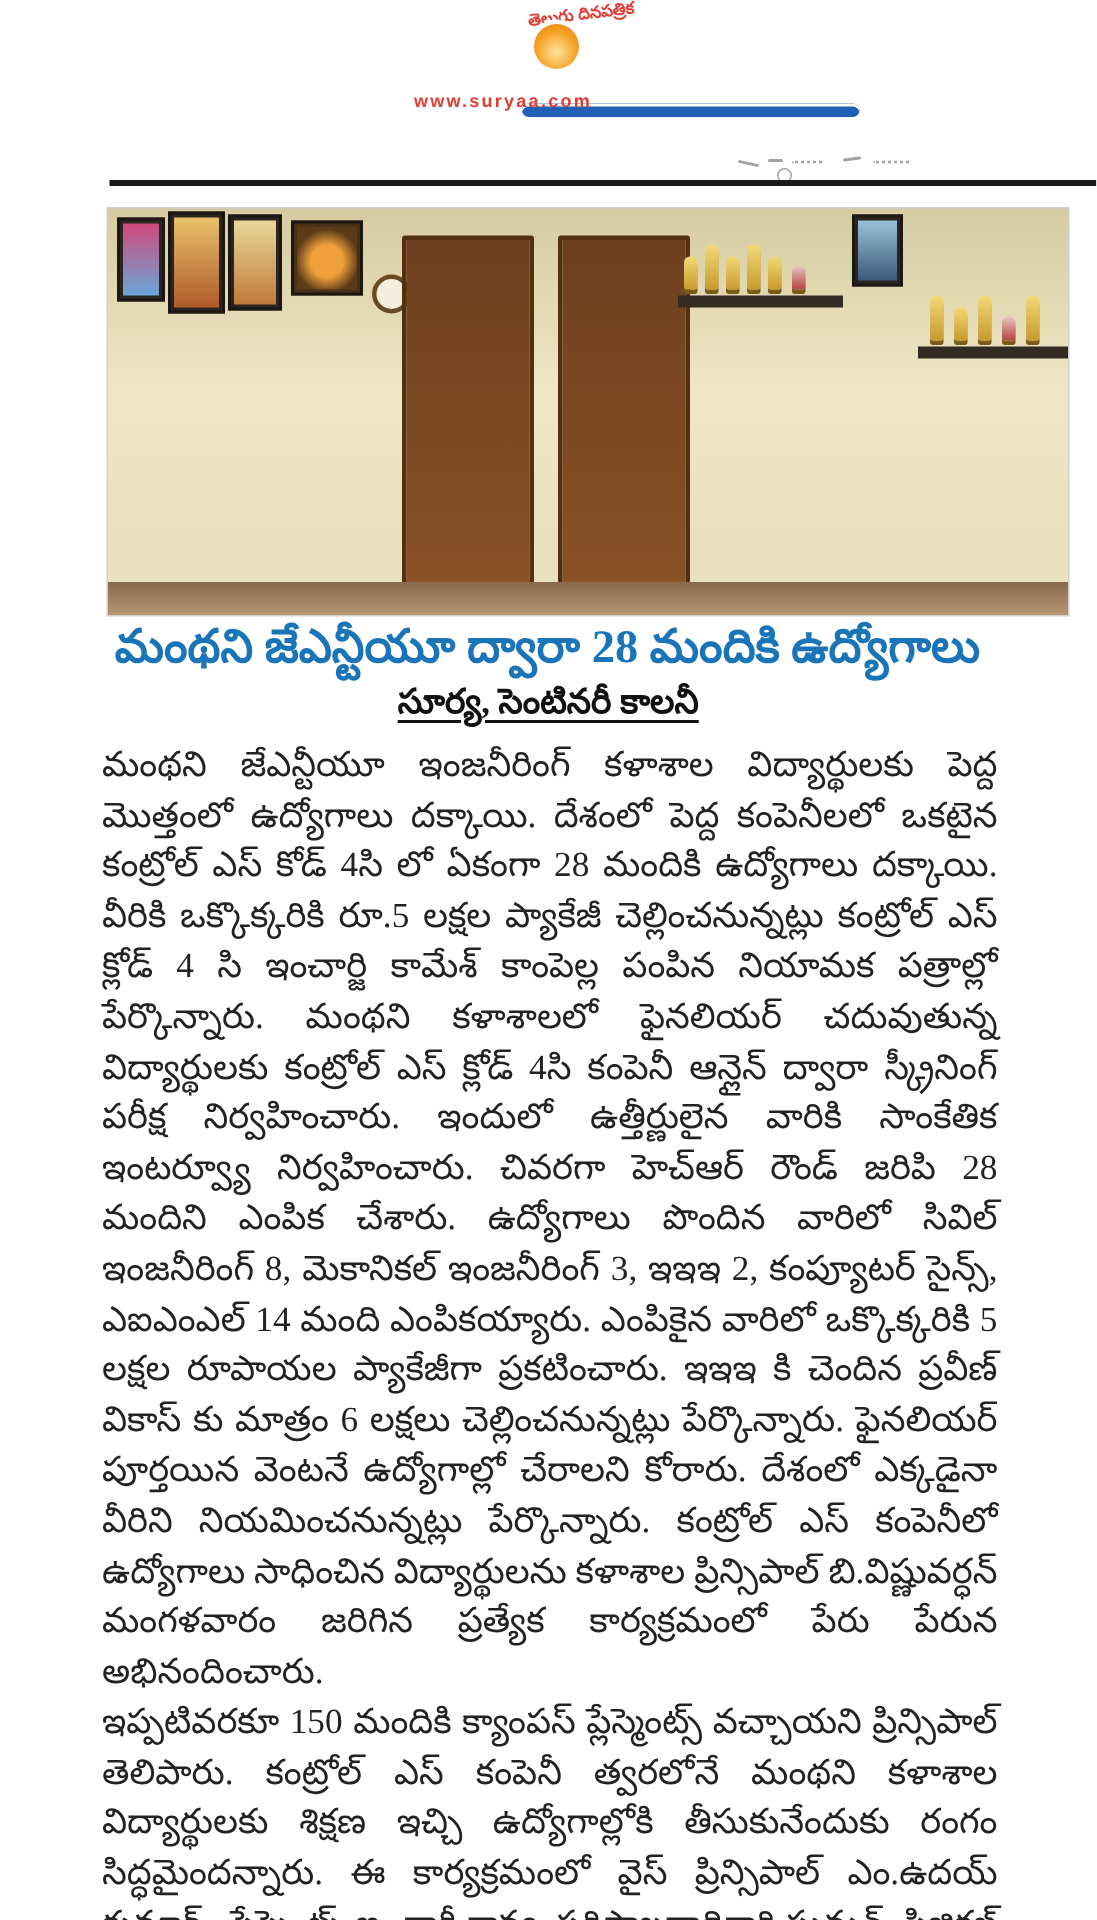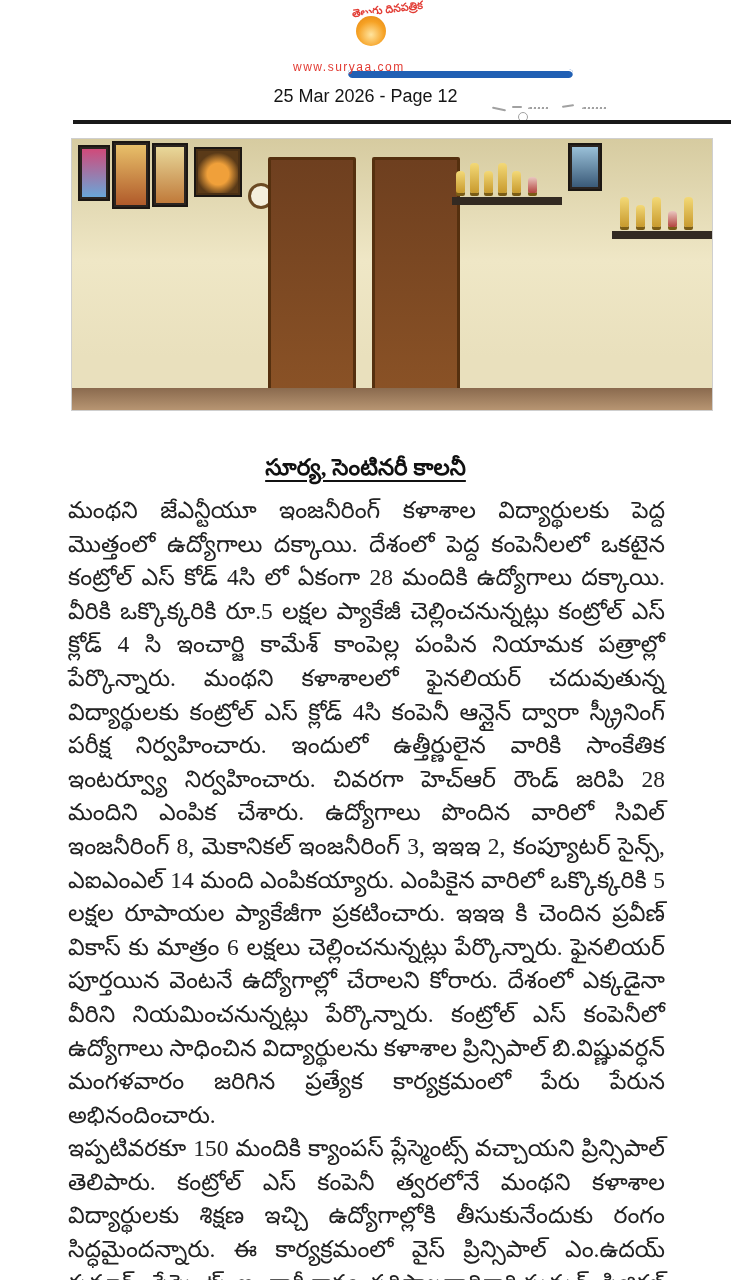--- a/index.html
+++ b/index.html
@@ -11,22 +11,22 @@
   .tagline{position:absolute;left:352px;top:3px;color:var(--accent-red);font-size:11px;
            font-weight:bold;transform:rotate(-7deg);font-family:"Liberation Sans",sans-serif;}
   .sun{position:absolute;left:356px;top:16px;width:30px;height:30px;border-radius:50%;
        background:radial-gradient(circle at 50% 62%, #ffe49e, #f6a225 55%, #e2820f);
        box-shadow:0 0 0 3px #fff;z-index:1;}
   .logo-text{position:absolute;top:0px;left:50%;transform:translateX(-50%);z-index:2;
        font-size:58px;line-height:66px;font-weight:bold;color:var(--logo-blue);white-space:nowrap;
        text-shadow:-2px -2px 0 #fff,2px -2px 0 #fff,-2px 2px 0 #fff,2px 2px 0 #fff,0 3px 0 #fff;}
   .logo-swoosh{position:absolute;top:69px;left:348px;width:225px;height:9px;z-index:2;
        background:var(--logo-blue);border-radius:6px;box-shadow:0 2px 0 #fff inset;}
-  .website{position:absolute;left:293px;top:60px;z-index:3;color:var(--accent-red);
-       font-weight:normal;font-size:12px;letter-spacing:1.5px;font-family:"Liberation Sans",sans-serif;}
+  .website{position:absolute;left:276px;top:60px;z-index:3;color:var(--accent-red);
+       font-weight:bold;font-size:12px;letter-spacing:1.5px;font-family:"Liberation Sans",sans-serif;}
   .dateline{position:absolute;top:86px;width:100%;text-align:center;font-size:18px;color:#141414;
        font-family:"Liberation Sans",sans-serif;}
 
   
   .scribble{position:absolute;top:102px;left:492px;width:130px;height:16px;opacity:.55;}
   .scribble i{position:absolute;background:#555;height:2px;border-radius:2px;display:block;}
   .scribble .s1{left:0;top:6px;width:14px;transform:rotate(12deg);}
   .scribble .s2{left:20px;top:4px;width:10px;}
   .scribble .s3{left:36px;top:5px;width:22px;border-top:2px dotted #555;background:none;}
   .scribble .s4{left:70px;top:3px;width:12px;transform:rotate(-8deg);}
@@ -68,21 +68,20 @@
 </head>
 <body>
 
 <div class="page">
 
   <div class="masthead">
     <div class="tagline">తెలుగు దినపత్రిక</div>
     <div class="sun"></div>
     <div class="logo-swoosh"></div>
     <div class="website">www.suryaa.com</div>
-    <div class="dateline">25 Mar 2026 - Page 12</div>
   </div>
 
   <div class="scribble">
     <i class="s1"></i>
       <i class="s2"></i>
       <i class="s3"></i>
       <i class="s4"></i>
       <i class="s5"></i>
       <i class="ring"></i>
   </div>
@@ -135,20 +134,21 @@
     <div class="person back" style="left:334px; --dress:#eceadf;"></div>
     <div class="person" style="left:338px; --dress:#ddd5bd; --pants:#8c8274;"></div>
     <div class="person lan" style="left:386px; --dress:#2d2d3a; --lan:#e06428; --pants:#8a8f98;"></div>
     <div class="person back" style="left:520px; --dress:#e8e8ea;"></div>
     <div class="person plaid lan" style="left:432px; --dress:#8e3a44; --lan:#5a8a3a;"></div>
     <div class="person plaid" style="left:478px; --dress:#323a52;"></div>
     <div class="person plaid lan" style="left:548px; --dress:#3a4452; --lan:#c04038;"></div>
     <div class="person lan" style="left:596px; --dress:#c9ccd2; --lan:#c04038; --pants:#4a505c;"></div>
   </div>
 
+  <div class="headline">మంథని జేఎన్టీయూ ద్వారా 28 మందికి ఉద్యోగాలు</div>
   <div class="byline">
     <span>సూర్య, సెంటినరీ కాలనీ</span>
   </div>
 
   <div class="bodytext">
     <p>మంథని జేఎన్టీయూ ఇంజనీరింగ్ కళాశాల విద్యార్థులకు పెద్ద మొత్తంలో ఉద్యోగాలు దక్కాయి. దేశంలో పెద్ద కంపెనీలలో ఒకటైన కంట్రోల్ ఎస్ కోడ్ 4సి లో ఏకంగా 28 మందికి ఉద్యోగాలు దక్కాయి. వీరికి ఒక్కొక్కరికి రూ.5 లక్షల ప్యాకేజీ చెల్లించనున్నట్లు కంట్రోల్ ఎస్ క్లోడ్ 4 సి ఇంచార్జి కామేశ్ కాంపెల్ల పంపిన నియామక పత్రాల్లో పేర్కొన్నారు. మంథని కళాశాలలో ఫైనలియర్ చదువుతున్న విద్యార్థులకు కంట్రోల్ ఎస్ క్లోడ్ 4సి కంపెనీ ఆన్లైన్ ద్వారా స్క్రీనింగ్ పరీక్ష నిర్వహించారు. ఇందులో ఉత్తీర్ణులైన వారికి సాంకేతిక ఇంటర్వ్యూ నిర్వహించారు. చివరగా హెచ్ఆర్ రౌండ్ జరిపి 28 మందిని ఎంపిక చేశారు. ఉద్యోగాలు పొందిన వారిలో సివిల్ ఇంజనీరింగ్ 8, మెకానికల్ ఇంజనీరింగ్ 3, ఇఇఇ 2, కంప్యూటర్ సైన్స్, ఎఐఎంఎల్ 14 మంది ఎంపికయ్యారు. ఎంపికైన వారిలో ఒక్కొక్కరికి 5 లక్షల రూపాయల ప్యాకేజీగా ప్రకటించారు. ఇఇఇ కి చెందిన ప్రవీణ్ వికాస్ కు మాత్రం 6 లక్షలు చెల్లించనున్నట్లు పేర్కొన్నారు. ఫైనలియర్ పూర్తయిన వెంటనే ఉద్యోగాల్లో చేరాలని కోరారు. దేశంలో ఎక్కడైనా వీరిని నియమించనున్నట్లు పేర్కొన్నారు. కంట్రోల్ ఎస్ కంపెనీలో ఉద్యోగాలు సాధించిన విద్యార్థులను కళాశాల ప్రిన్సిపాల్ బి.విష్ణువర్ధన్ మంగళవారం జరిగిన ప్రత్యేక కార్యక్రమంలో పేరు పేరున అభినందించారు.</p>
     <p>ఇప్పటివరకూ 150 మందికి క్యాంపస్ ప్లేస్మెంట్స్ వచ్చాయని ప్రిన్సిపాల్ తెలిపారు. కంట్రోల్ ఎస్ కంపెనీ త్వరలోనే మంథని కళాశాల విద్యార్థులకు శిక్షణ ఇచ్చి ఉద్యోగాల్లోకి తీసుకునేందుకు రంగం సిద్ధమైందన్నారు. ఈ కార్యక్రమంలో వైస్ ప్రిన్సిపాల్ ఎం.ఉదయ్ కుమార్ , ప్లేస్మెంట్స్ ఇంచార్జీ కావ్య, పరిపాలనాధికారి సుమన్, ఫిజికల్ డైరెక్టర్ పింగిళి కృష్ణారెడ్డి ప్లేస్మెంట్ సాధించిన విద్యార్థులు పాల్గొన్నారు.</p>
   </div>
 
 </div>

